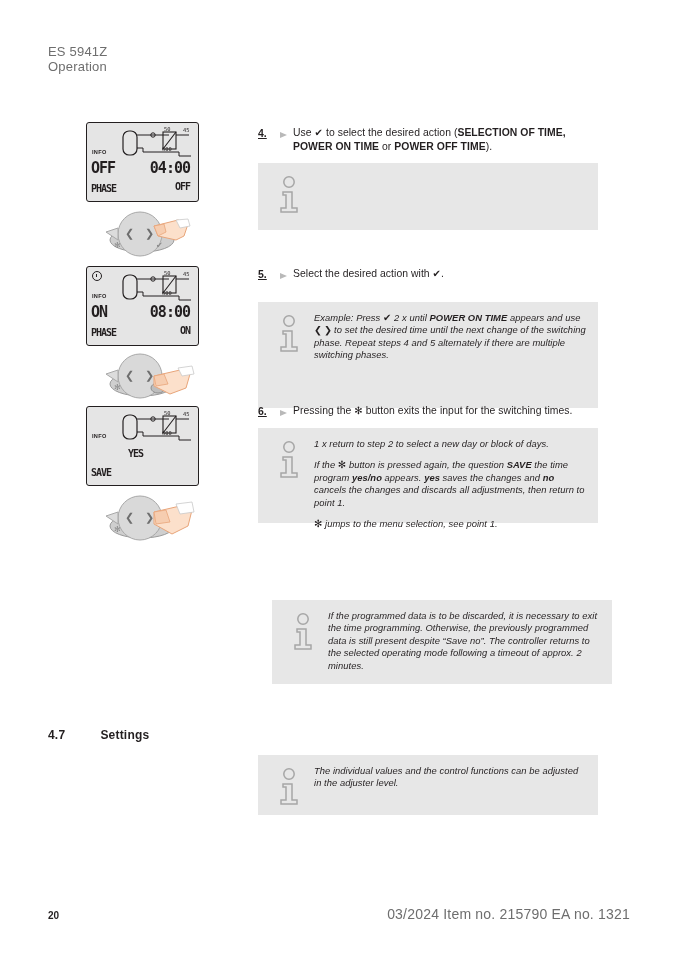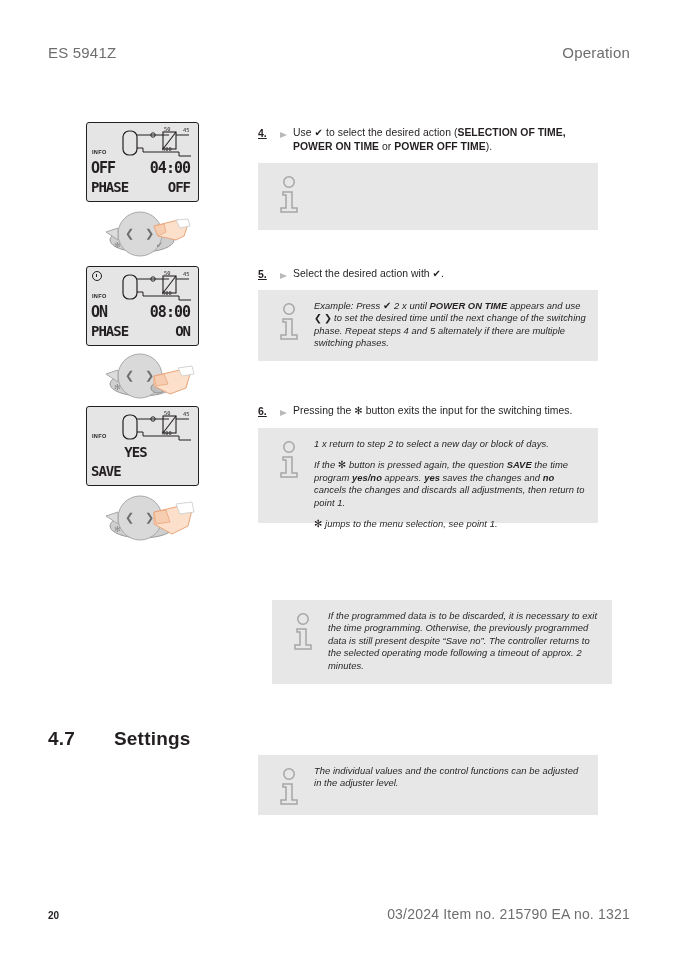--- a/index.html
+++ b/index.html
@@ -6,21 +6,21 @@
   body{
     width:678px;height:959px;background:#ffffff;
     font-family:"Liberation Sans",sans-serif;
     color:#231f20;position:relative;overflow:hidden;
   }
   .page{position:absolute;inset:0;}
 
   
   .hdr{position:absolute;top:44px;left:48px;right:48px;
        display:flex;justify-content:space-between;
-       font-size:15px;color:#6e6e6e;letter-spacing:.2px;}
+       font-size:13px;color:#6e6e6e;letter-spacing:.2px;flex-direction:column;}
   .ftr{position:absolute;top:906px;left:48px;right:48px;
        display:flex;justify-content:space-between;align-items:baseline;}
   .ftr .pg{font-size:10px;font-weight:bold;color:#231f20;}
   .ftr .meta{font-size:14px;color:#6e6e6e;letter-spacing:.2px;}
 
   
   .infobox{position:absolute;background:#e7e7e7;box-sizing:border-box;
            padding:10px 12px 10px 56px;}
   .infobox .txt{font-size:9.4px;line-height:12.4px;font-style:italic;
                 color:#231f20;letter-spacing:.05px;}
@@ -39,37 +39,37 @@
   .step .body{position:absolute;left:35px;top:-1px;font-size:10.4px;
               line-height:13.6px;letter-spacing:.05px;}
   .step .body b{font-weight:bold;}
 
   .gl{font-family:"DejaVu Sans",sans-serif;font-style:normal;}
   .chk{font-size:10px;}
   .lr{font-size:9.5px;letter-spacing:-.5px;}
   .esc{font-weight:bold;font-size:10px;}
 
   
-  .sec{position:absolute;font-size:19px;font-weight:bold;letter-spacing:.2px;}
+  .sec{position:absolute;font-size:12px;font-weight:bold;letter-spacing:.2px;}
 
   
   .fig{position:absolute;width:125px;}
   .lcd{position:relative;width:113px;height:80px;border:1.6px solid #231f20;
        border-radius:3px;background:#e5e5e5;box-sizing:border-box;overflow:hidden;}
   .lcd .clk{position:absolute;left:5px;top:4px;width:8px;height:8px;
             border:1.1px solid #231f20;border-radius:50%;}
   .lcd .clk:after{content:"";position:absolute;left:3px;top:1.5px;width:1px;
             height:3px;background:#231f20;}
   .lcd .info{position:absolute;left:5px;top:26px;font-size:5.6px;
              font-weight:bold;letter-spacing:.3px;}
   .lcd .l1{position:absolute;left:4px;top:36px;right:4px;height:18px;}
   .lcd .l2{position:absolute;left:4px;top:55px;right:4px;height:18px;}
   .seg{font-family:"DejaVu Sans Mono",monospace;font-size:15px;font-weight:bold;
        letter-spacing:-1px;line-height:18px;}
-  .seg.sm{font-size:14px;}
+  .seg.sm{font-size:10px;}
   .lcd .rt{position:absolute;right:4px;}
   .schem{position:absolute;left:26px;top:3px;width:84px;height:32px;}
 
   .knob{position:relative;width:112px;height:58px;margin:4px 0 0 6px;}
 
   
   svg{display:block;}
 </style>
 </head>
 <body>
@@ -231,21 +231,21 @@
       </svg>
     </span>
   </div>
 
   <div class="step" style="left:258px;top:268px;width:340px;">
     <span class="num">5.</span>
     <span class="tri"></span>
     <span class="body">Select the desired action with <span class="gl chk">✔</span>.</span>
   </div>
 
-  <div class="infobox" style="left:258px;top:290px;width:340px;height:71px;">
+  <div class="infobox" style="left:258px;top:302px;width:340px;height:106px;">
     <span class="ico-i">
       <svg viewBox="0 0 26 40" width="26" height="40">
         <circle cx="13" cy="7" r="5.2" fill="none" stroke="#a6a6a6" stroke-width="1.5"></circle>
         <path d="M7 17 h9 v16 h5 v4 H5 v-4 h5 V20 H7 Z" fill="none" stroke="#a6a6a6" stroke-width="1.5" stroke-linejoin="miter"></path>
       </svg>
     </span>
     <div class="txt">
       <p>Example: Press <span class="gl chk">✔</span> 2 x until <b>POWER ON TIME</b> appears and use <span class="gl lr">❮ ❯</span> to set the desired time until the next change of the switching phase. Repeat steps 4 and 5 alternately if there are multiple switching phases.</p>
     </div>
   </div>

